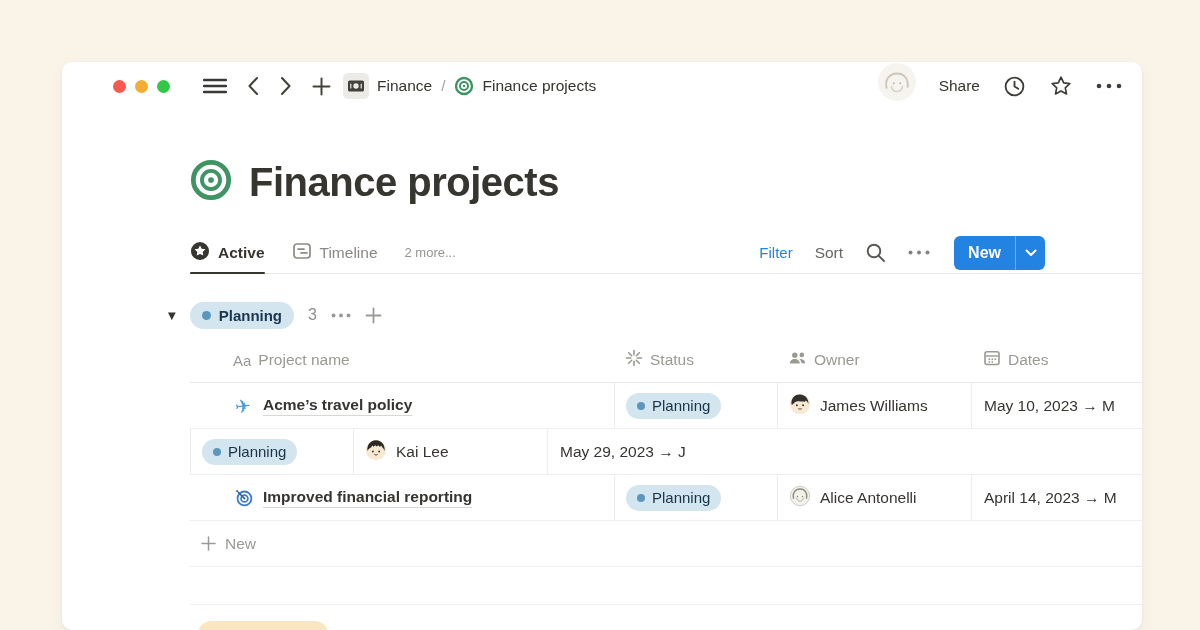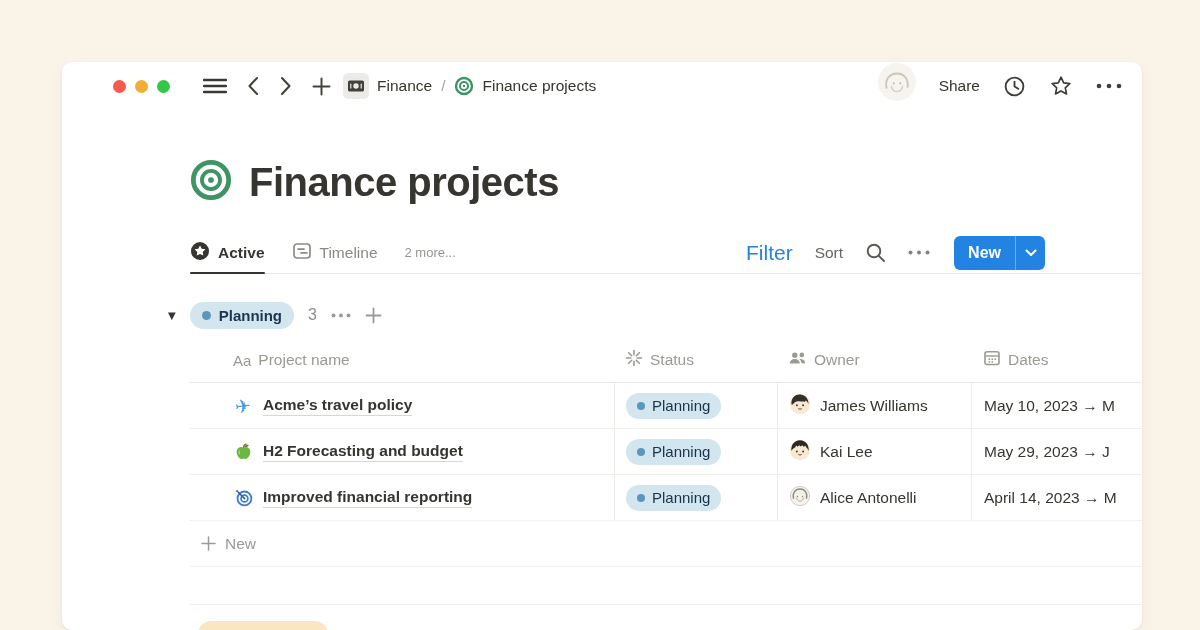--- a/index.html
+++ b/index.html
@@ -29,21 +29,21 @@
   
   .tabbar{position:absolute;top:170px;left:128px;right:0;height:41px;display:flex;justify-content:space-between;
     align-items:center;border-bottom:1px solid #E9E8E4;padding-right:97px;}
   .tabs{display:flex;align-items:center;gap:27px;height:100%;}
   .tab{height:100%;display:flex;align-items:center;gap:8px;position:relative;font-size:15.5px;cursor:pointer;}
   .tab.active{font-weight:700;color:#37352F;}
   .tab.active::after{content:"";position:absolute;left:0;right:0;bottom:-1px;height:2px;background:#37352F;border-radius:1px;}
   .tab.muted{color:#8B8983;}
   .more-tabs{color:#96948D;font-size:13px;cursor:pointer;}
   .controls{display:flex;align-items:center;gap:22px;}
-  .ctl-filter{color:#2383E2;font-size:21px;cursor:pointer;}
+  .ctl-filter{color:#2383E2;font-size:15px;cursor:pointer;}
   .ctl-sort{color:#67655F;font-size:15.5px;cursor:pointer;}
   .new-btn{display:flex;align-items:stretch;height:34px;background:#2383E2;border-radius:6px;overflow:hidden;color:#fff;cursor:pointer;margin-left:2px;}
   .new-main{display:flex;align-items:center;padding:0 14px;font-size:16px;font-weight:700;}
   .new-split{width:29px;display:flex;align-items:center;justify-content:center;border-left:1px solid rgba(255,255,255,.35);}
 
   
   .group-row{position:absolute;top:239px;left:106px;display:flex;align-items:center;gap:14px;height:28px;}
   .toggle{font-size:10px;color:#37352F;cursor:pointer;font-family:"DejaVu Sans",sans-serif;}
   .g-pill{display:inline-flex;align-items:center;gap:8px;height:27px;padding:0 12px;border-radius:14px;
     background:#D3E5EF;font-size:15px;font-weight:600;color:#1A3650;cursor:pointer;}
@@ -306,31 +306,20 @@
                 <circle cx="15.4" cy="13.4" r="1" fill="#33302B"></circle>
                 <path d="M10.5 17.2c1 .7 2 .7 3 0" stroke="#33302B" stroke-width="1" fill="none" stroke-linecap="round"></path>
               </svg>
           </span>
           <span>James Williams</span>
         </div>
         <div class="cell c-dates">May 10, 2023 → M</div>
       </div>
 
       <div class="trow drow">
-        <div class="cell c-name">
-          <span class="rowicon">
-            <svg width="19" height="19" viewBox="0 0 20 20">
-                <path d="M10 6c0-1.9.9-3.1 2.5-3.7" fill="none" stroke="#8A6B3E" stroke-width="1.5" stroke-linecap="round"></path>
-                <ellipse cx="13.2" cy="4.2" rx="2.4" ry="1.2" fill="#4E8F3A" transform="rotate(-24 13.2 4.2)"></ellipse>
-                <path d="M10 6.4c-1-.8-2.3-1.2-3.6-1C4 5.8 2.6 8 2.8 10.7c.2 3.4 2.4 6.5 5 7.1.8.2 1.6 0 2.2-.4.6.4 1.4.6 2.2.4 2.6-.6 4.8-3.7 5-7.1.2-2.7-1.2-4.9-3.6-5.3-1.3-.2-2.6.2-3.6 1z" fill="#6CB744"></path>
-                <path d="M6 9.2c-.5 1-.6 2.2-.3 3.3" fill="none" stroke="#A8D88C" stroke-width="1.2" stroke-linecap="round"></path>
-              </svg>
-          </span>
-          <span class="pname">H2 Forecasting and budget</span>
-        </div>
         <div class="cell c-status">
           <span class="s-pill">
             <span class="s-dot"></span>
             <span>Planning</span>
           </span>
         </div>
         <div class="cell c-owner">
           <span>
             <svg width="22" height="22" viewBox="0 0 24 24">
                 <circle cx="12" cy="12" r="11" fill="#F7E8D2"></circle>

